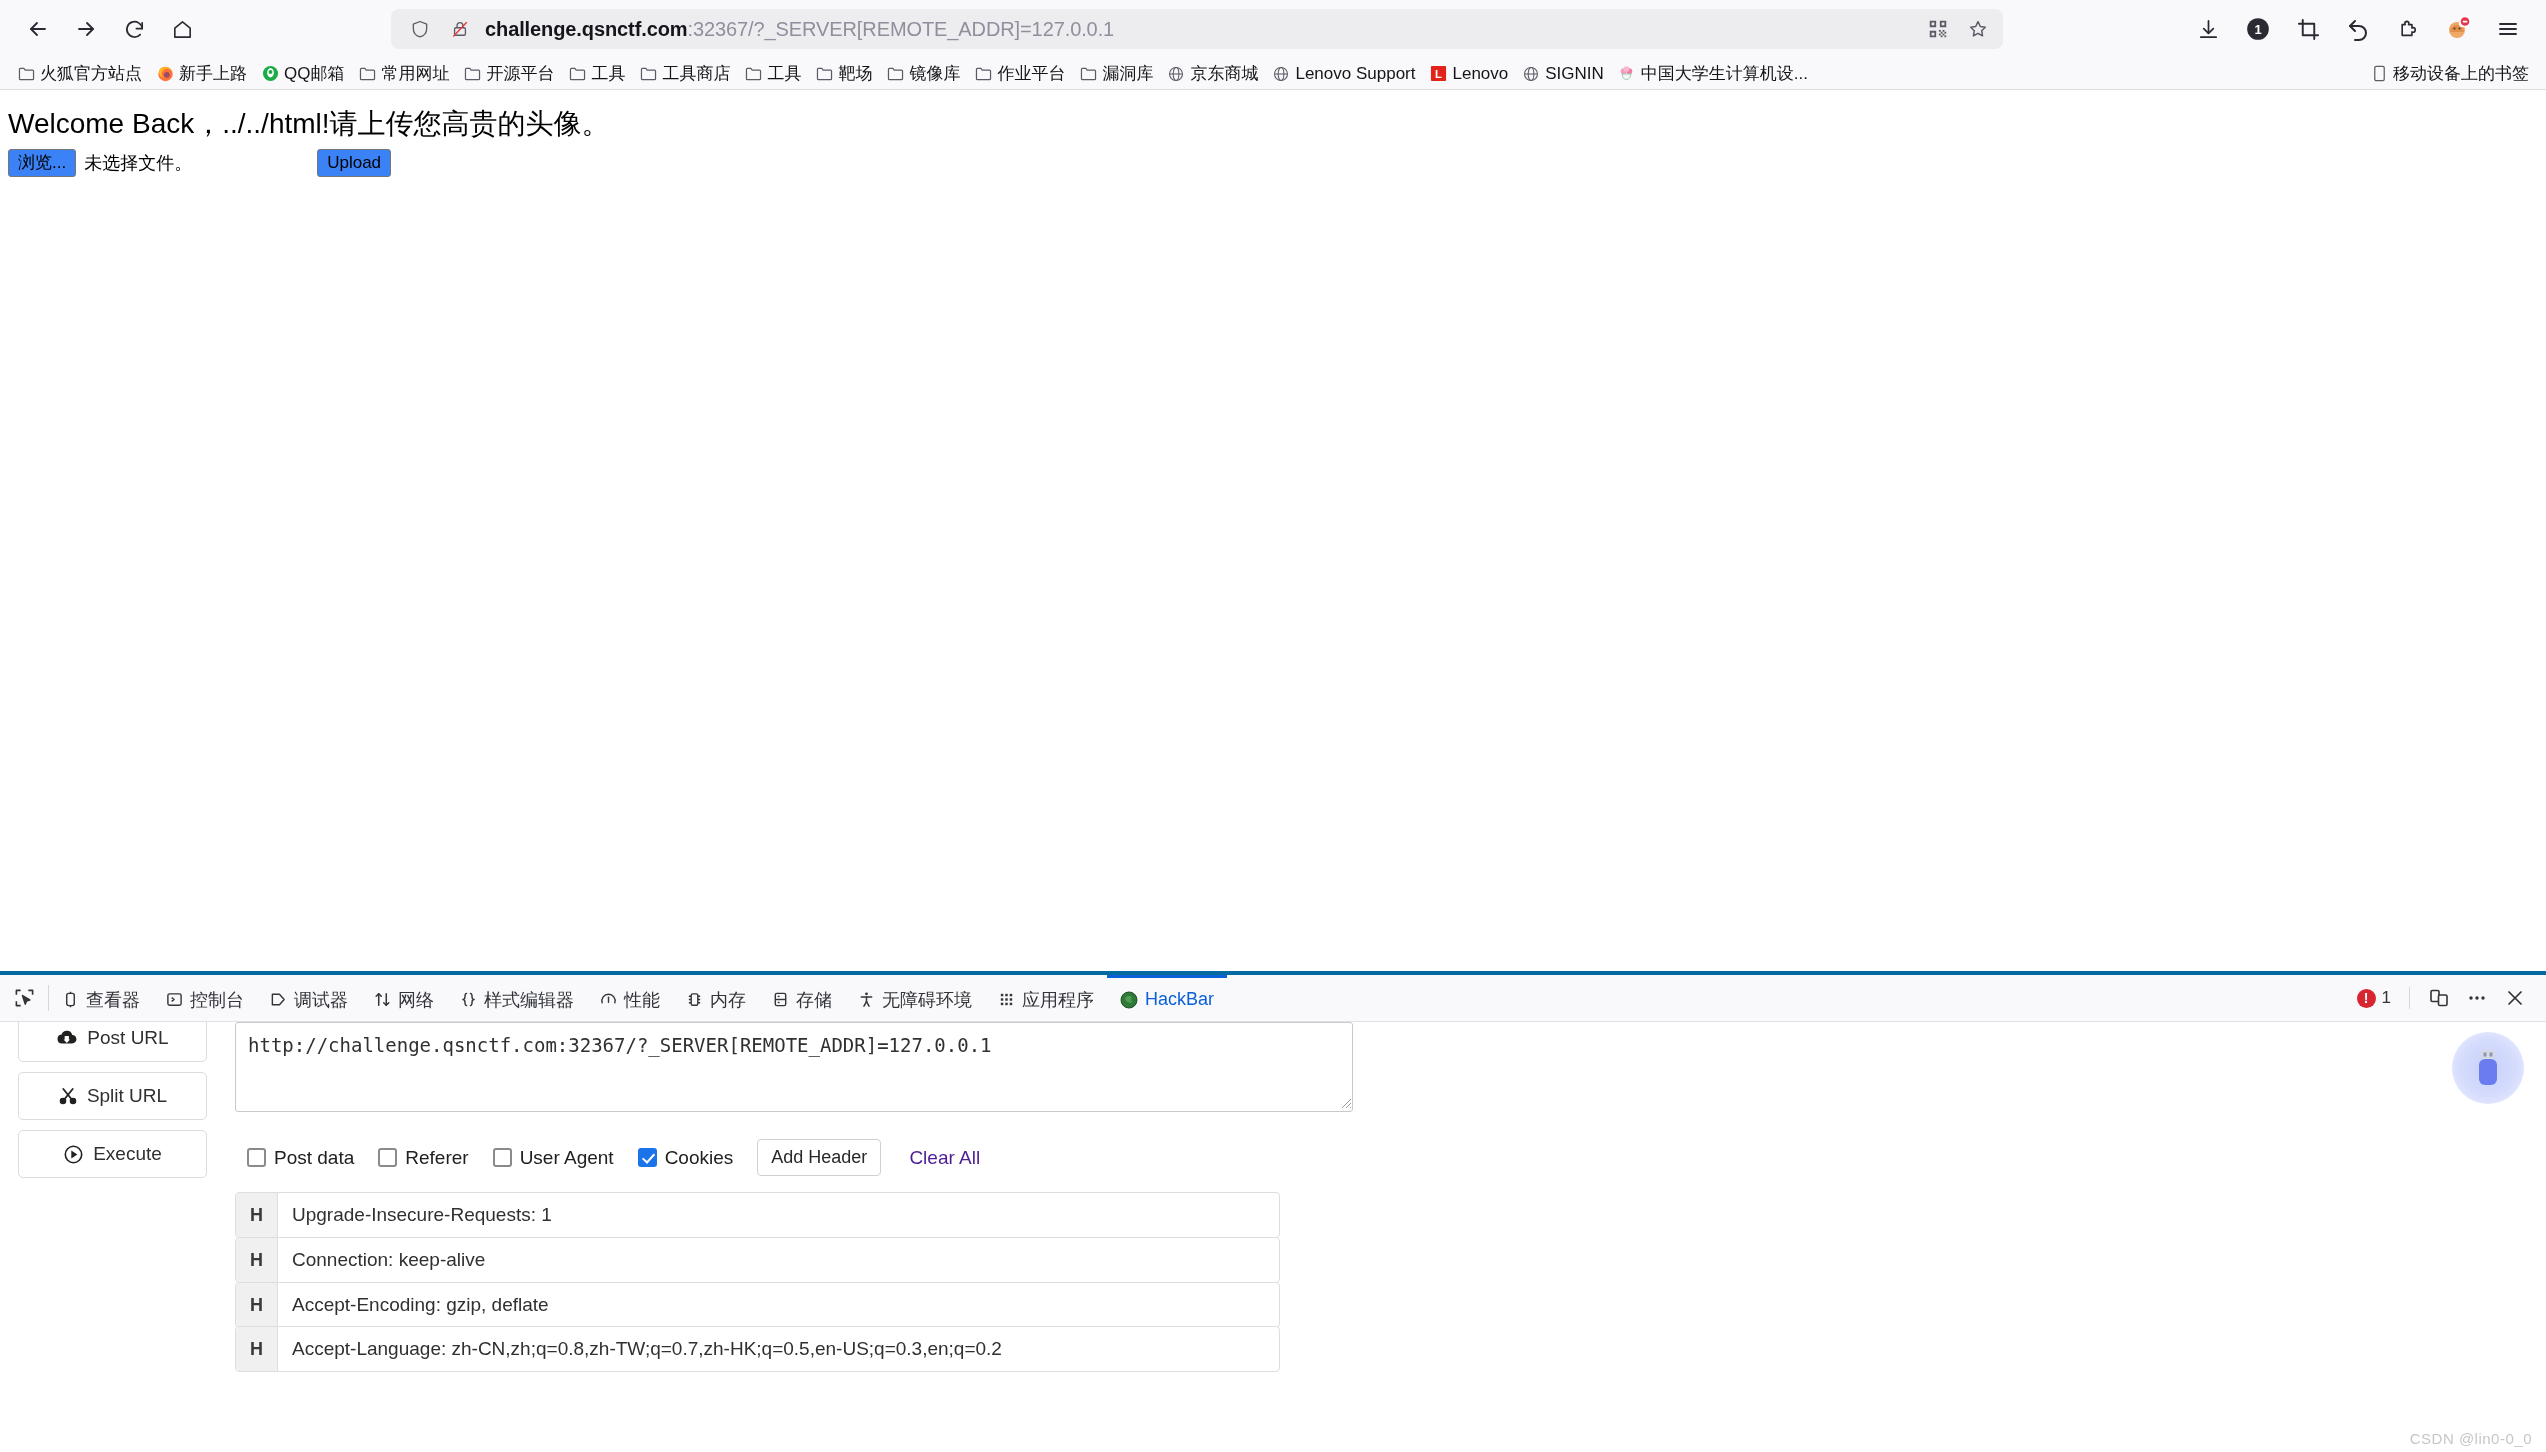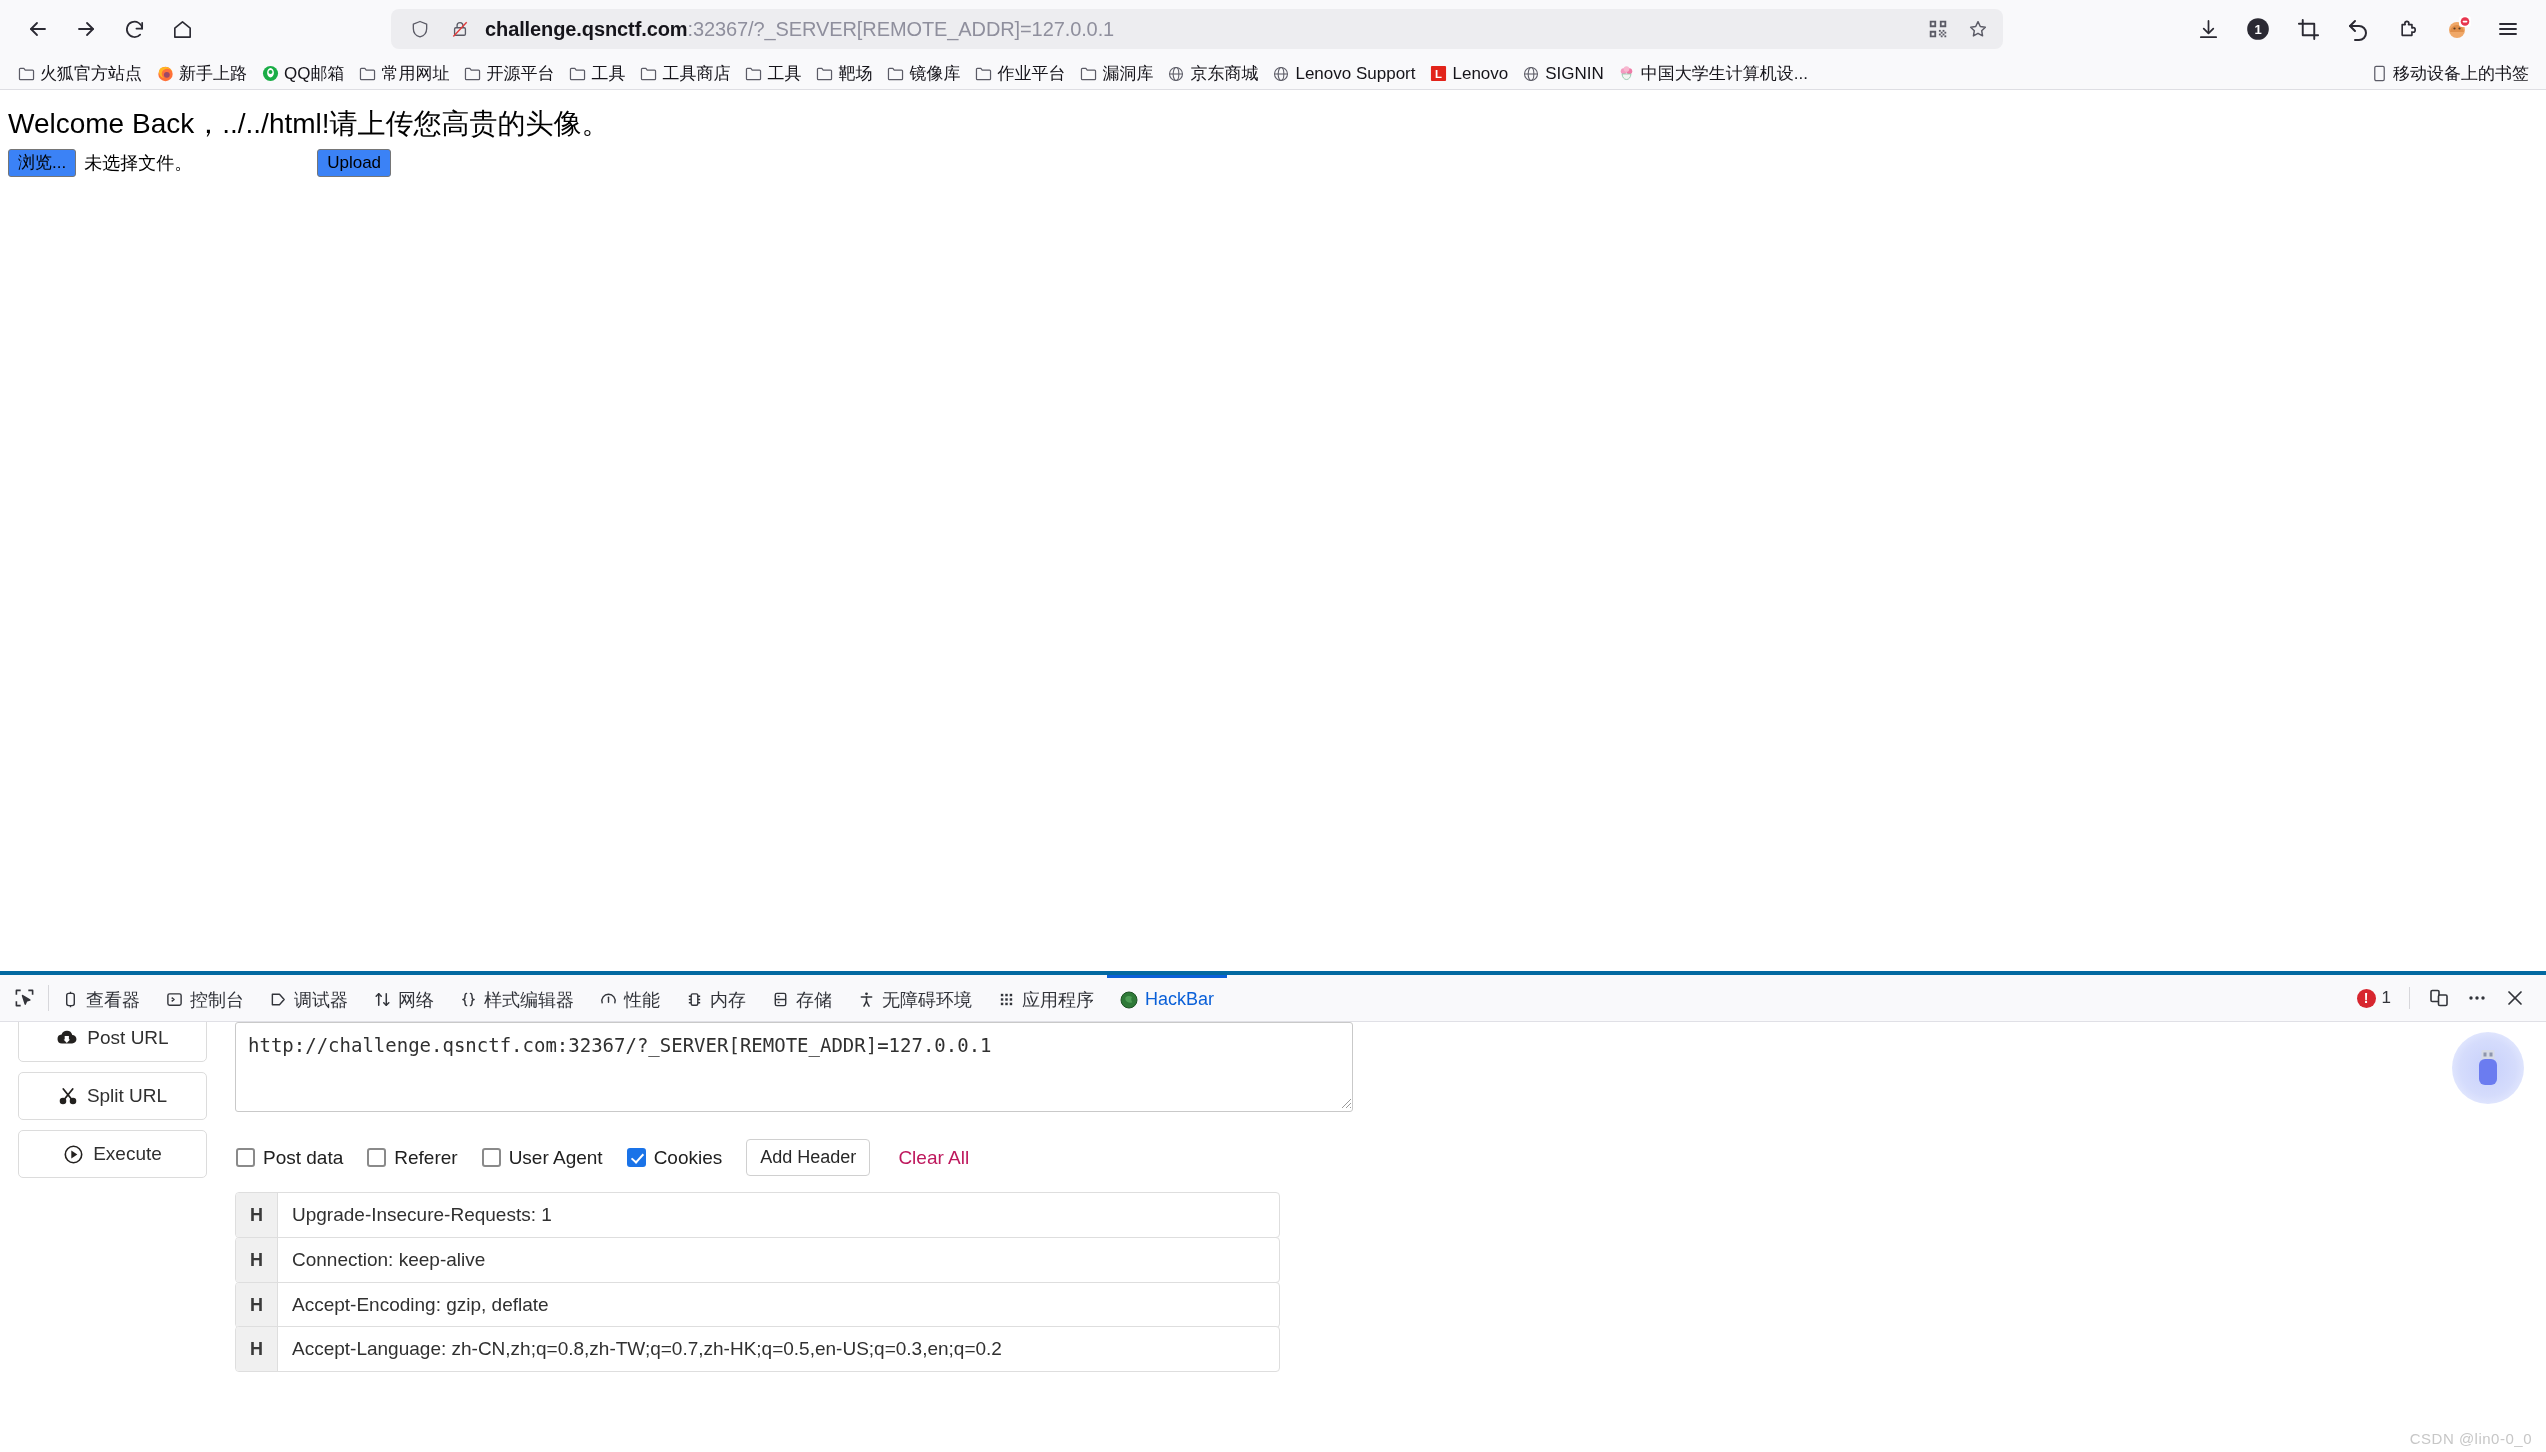--- a/index.html
+++ b/index.html
@@ -157,21 +157,21 @@
     background: #fff; padding: 10px 12px;
     font-size: 19px; color: #303030; line-height: 1.3;
     resize: none; overflow: hidden;
   }
   .resize-grip {
     position: absolute; left: 1337px; top: 72px;
     width: 15px; height: 15px; pointer-events: none;
   }
 
   #hb-options {
-    position: absolute; left: 236px; top: 117px;
+    position: absolute; left: 247px; top: 117px;
     display: flex; align-items: center; gap: 0;
     font-size: 19px; color: #202020;
   }
   .opt {
     display: flex; align-items: center; gap: 8px;
     margin-right: 24px;
   }
   .cb {
     width: 19px; height: 19px; border: 2px solid #8a8a8a;
     border-radius: 3px; background: #fff; flex: none;
@@ -184,21 +184,21 @@
     content: ""; position: absolute;
     left: 5px; top: 1px; width: 5px; height: 10px;
     border: solid #fff; border-width: 0 2.5px 2.5px 0;
     transform: rotate(42deg);
   }
   #add-header-btn {
     border: 1px solid #d0d0d0; border-radius: 4px;
     background: #fff; font-size: 18px; color: #282828;
     padding: 7px 13px; margin-right: 28px;
   }
-  #clear-all-btn { color: #be185d; font-size: 19px; }
+  #clear-all-btn { color: #4c1d95; font-size: 19px; }
 
   .hdr-row {
     position: absolute; left: 235px;
     width: 1045px; height: 46px;
     display: flex; align-items: stretch;
     border: 1px solid #dedede; border-radius: 4px;
     background: #fff; overflow: hidden;
   }
   .hdr-tag {
     width: 42px; background: #f0f0f0;

